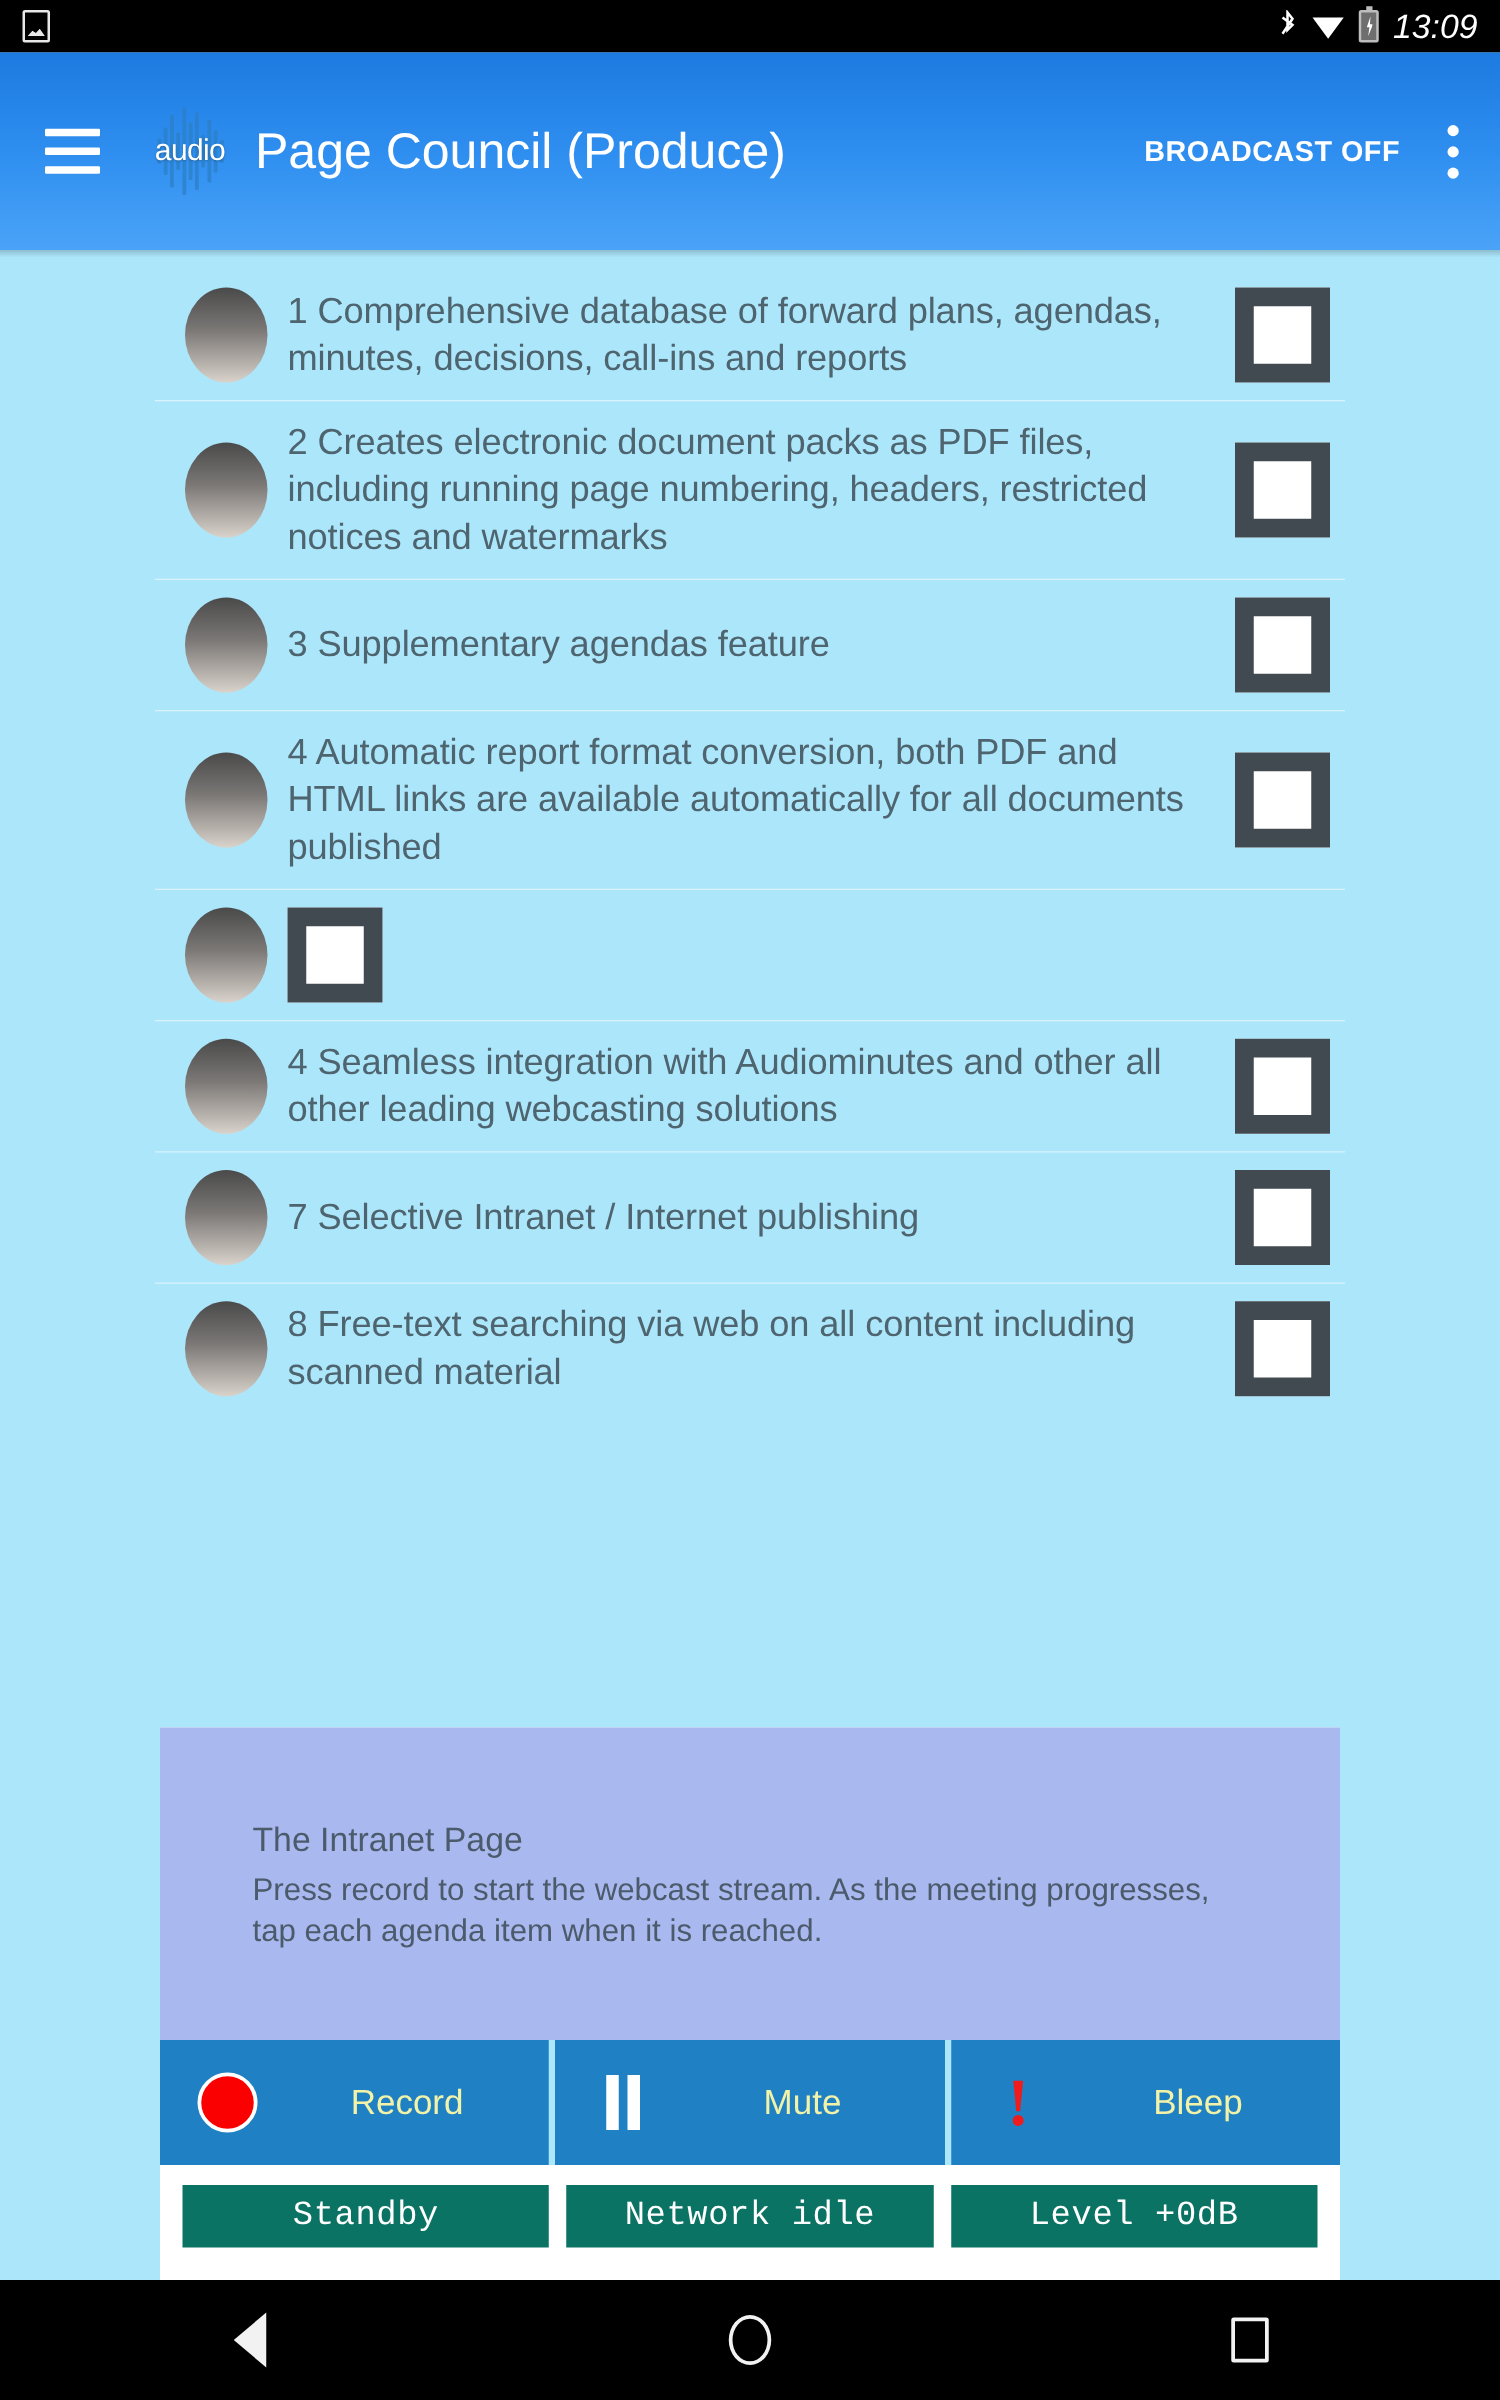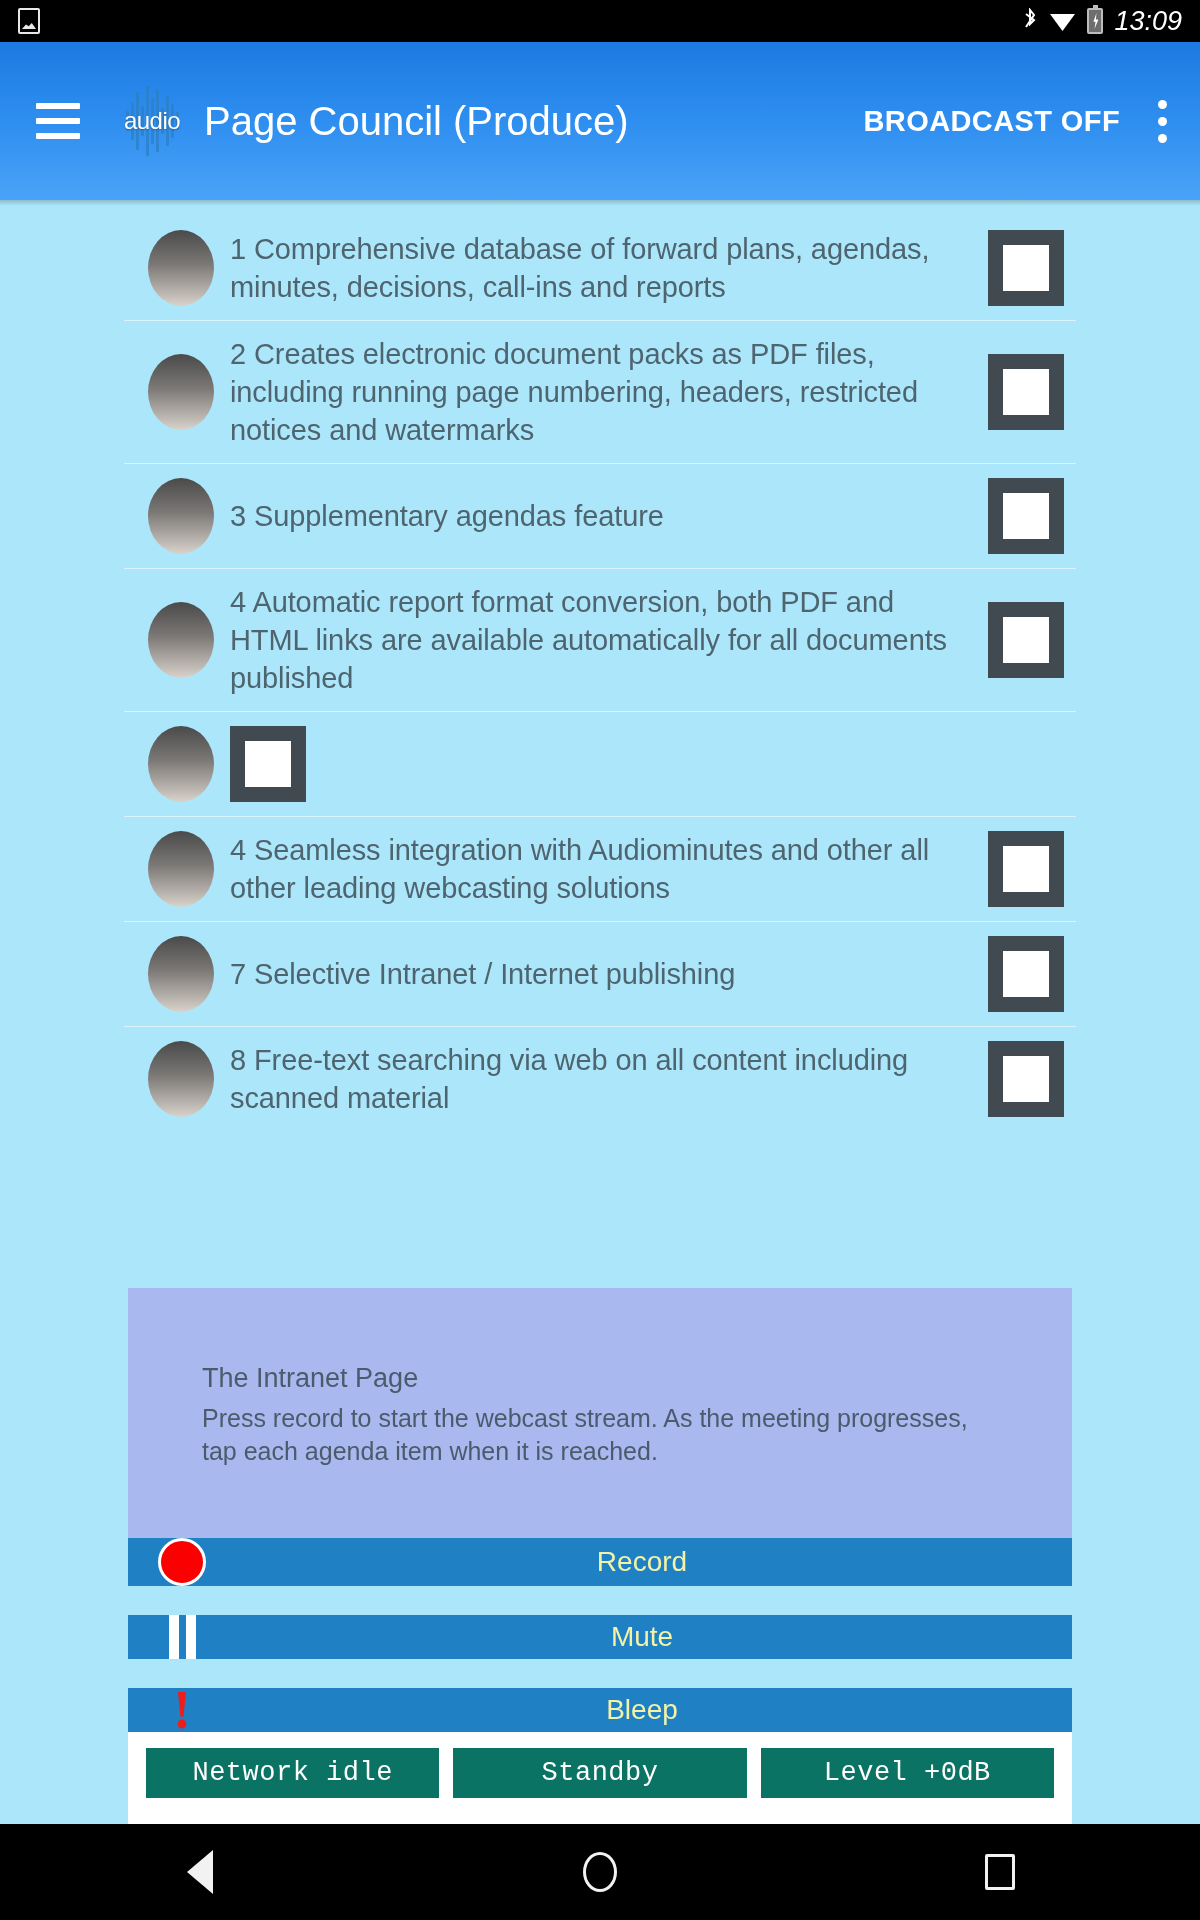--- a/index.html
+++ b/index.html
@@ -145,21 +145,21 @@
     margin-left: 16px;
     color: #fff;
     font-size: 40px;
     font-weight: normal;
     letter-spacing: 0px;
     white-space: nowrap;
   }
   .broadcast-status {
     margin-left: auto;
     color: #fff;
-    font-size: 29px;
+    font-size: 23px;
     font-weight: bold;
     letter-spacing: .4px;
     white-space: nowrap;
     cursor: pointer;
   }
   .overflow-menu {
     margin-left: 38px;
     width: 12px;
     display: flex;
     flex-direction: column;
@@ -245,23 +245,22 @@
   }
   .info-body {
     color: #4b5b6b;
     font-size: 25px;
     line-height: 33px;
   }
 
   
   .action-row {
     display: flex;
-    gap: 29px;
+    gap: 5px;
     background: #ace6fb;
-    flex-direction: column;
   }
   .action-btn {
     flex: 1 1 0;
     height: 100px;
     background: #1f81c3;
     display: flex;
     align-items: center;
     cursor: pointer;
     position: relative;
   }
@@ -478,22 +477,22 @@
           </div>
           <div class="action-btn">
             <span class="act-icon">
               <span class="bang-ico">!</span>
             </span>
             <span class="act-label">Bleep</span>
           </div>
         </div>
 
       <div class="status-row" id="status-row">
+          <div class="status-chip">Standby</div>
           <div class="status-chip">Network idle</div>
-          <div class="status-chip">Standby</div>
           <div class="status-chip">Level +0dB</div>
         </div>
     </div>
   </div>
 
   <div class="nav-bar">
     <div class="nav-btn">
         <span class="nav-back"></span>
       </div>
     <div class="nav-btn">

